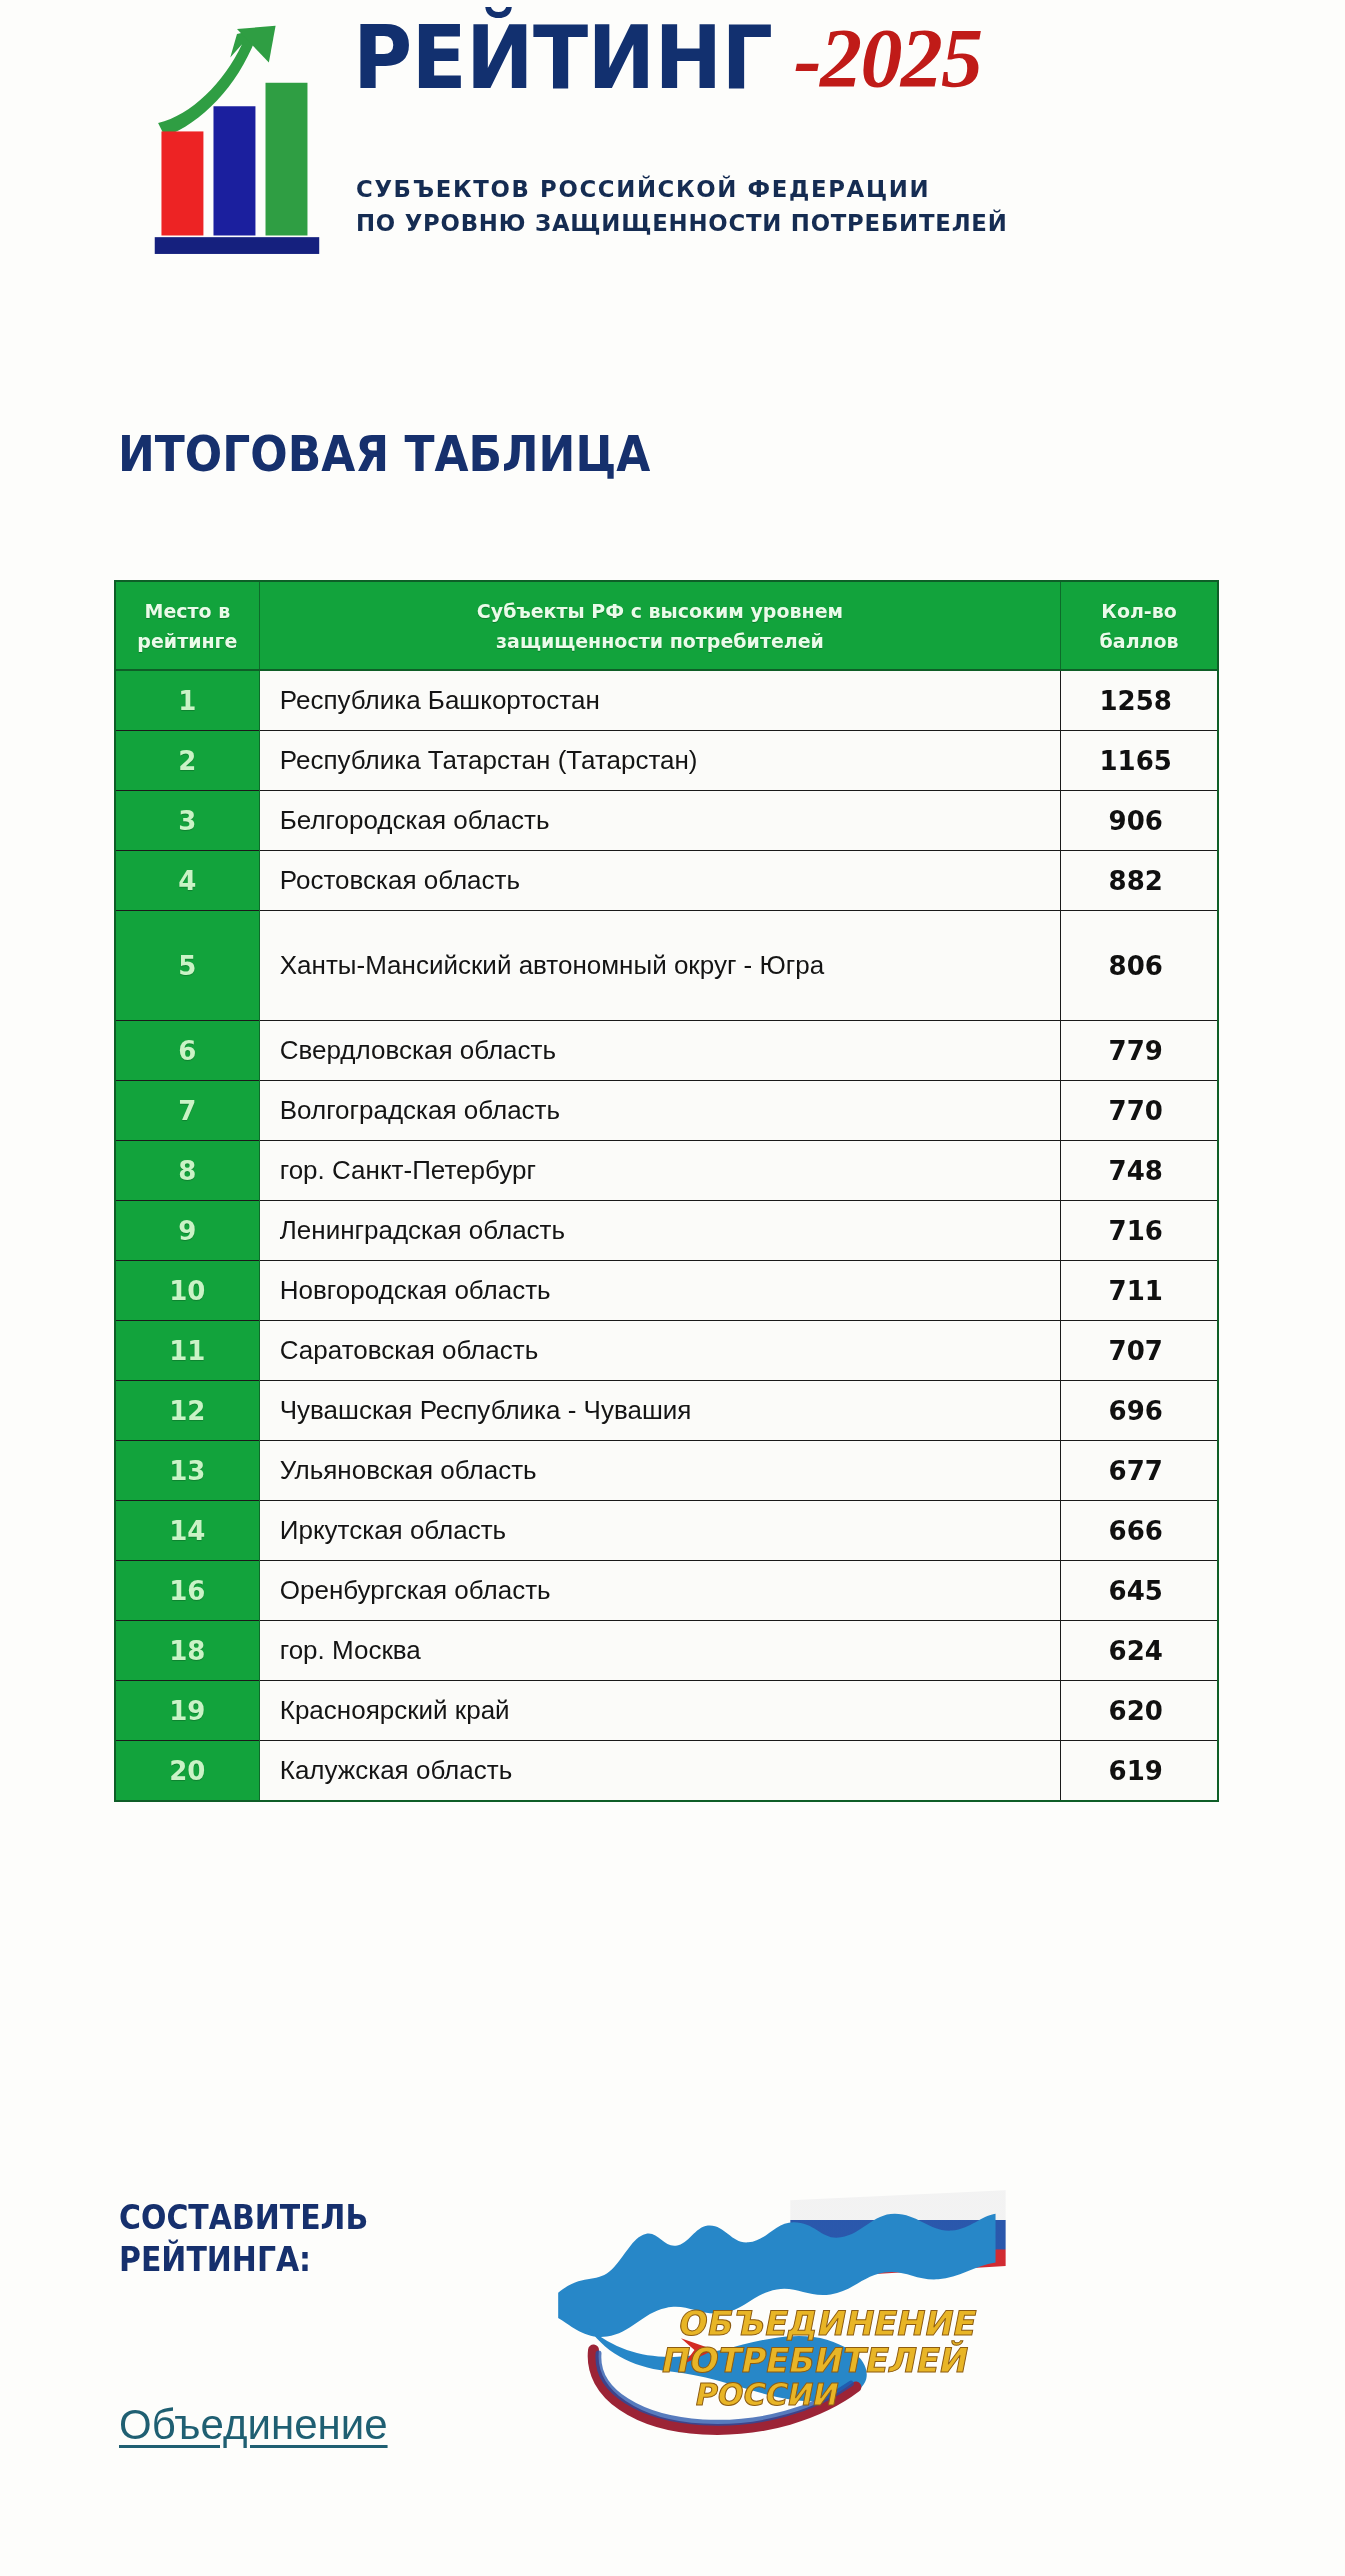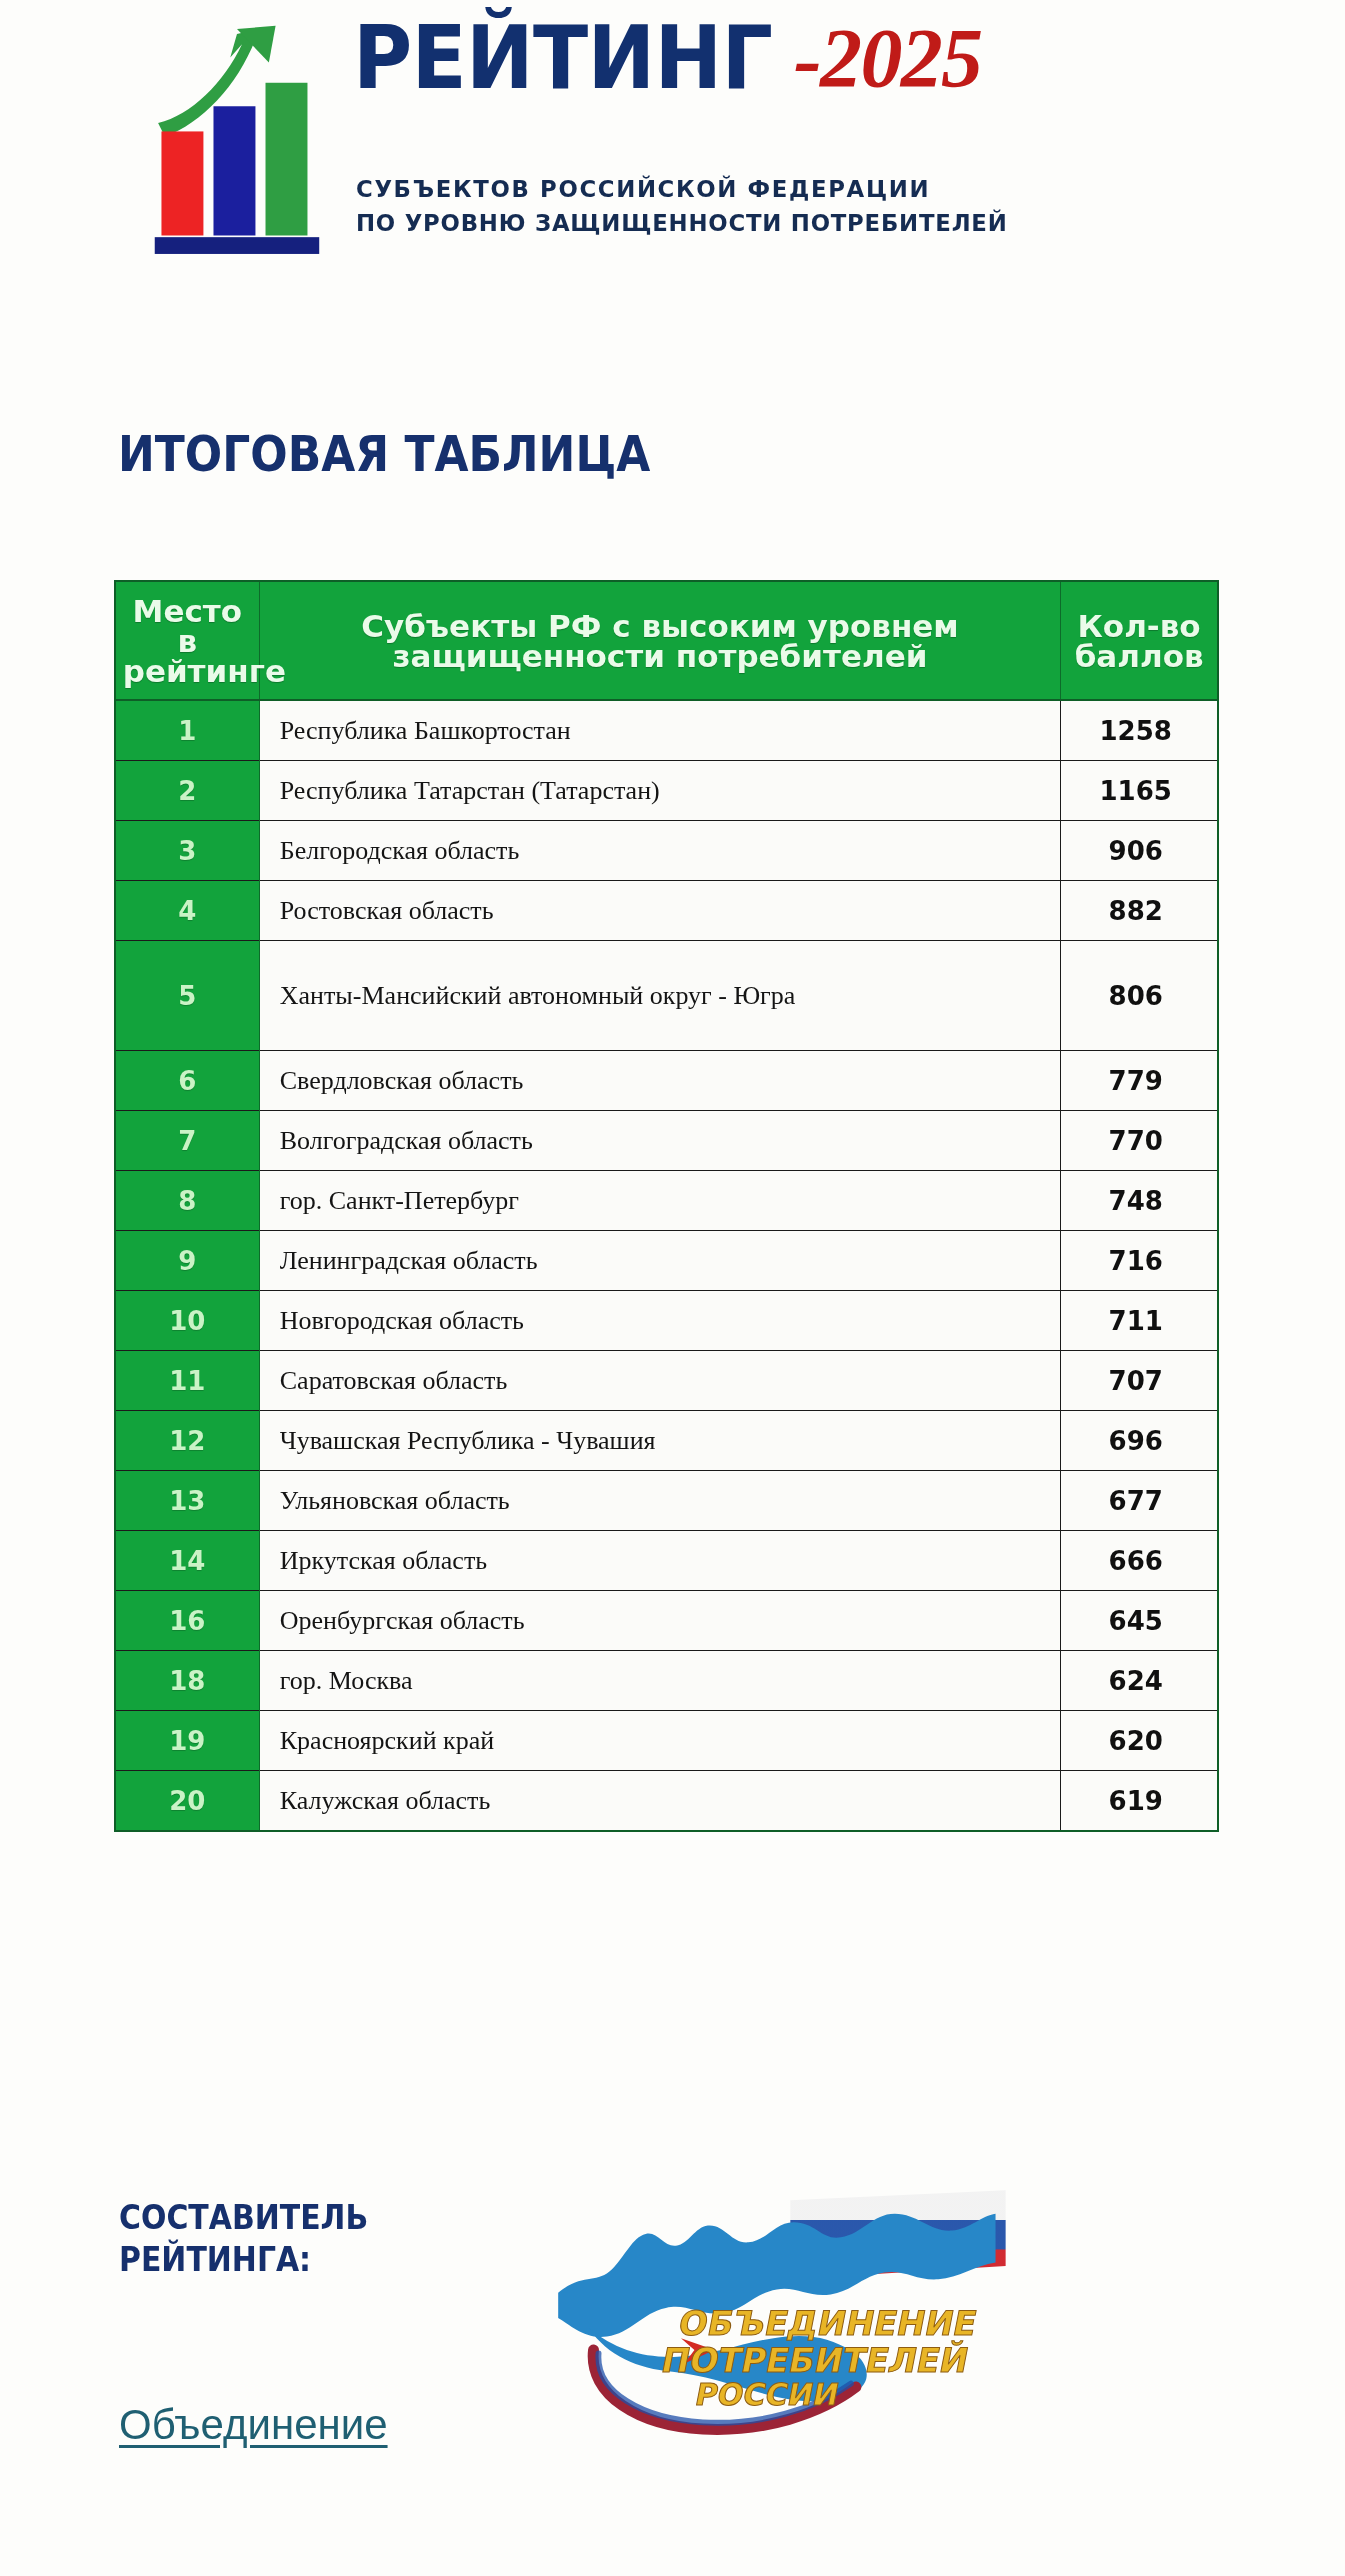--- a/index.html
+++ b/index.html
@@ -120,21 +120,21 @@
   }
   table.rank col.c-rank  { width: 143px; }
   table.rank col.c-name  { width: 800px; }
   table.rank col.c-score { width: 156px; }
 
   table.rank thead th {
     background: #12a33c;
     color: #eafbe9;
     font-family: "DejaVu Sans", sans-serif;
     font-weight: bold;
-    font-size: 31px;
+    font-size: 19px;
     line-height: 30px;
     padding: 13.5px 6.7px;
     border-right: 1.7px solid #0d6b2a;
     text-align: center;
     vertical-align: middle;
     text-shadow: 0 0.8px 0.8px rgba(0,0,0,0.25);
   }
   table.rank thead th:last-child { border-right: none; }
   table.rank thead tr { border-bottom: 2.5px solid #0e5e27; }
 
@@ -153,21 +153,21 @@
     font-size: 25px;
     text-align: center;
     border-right: 1.7px solid #0d6b2a;
     border-top-color: #0d6b2a;
     height: 57px;
     text-shadow: 0 0.8px 0.8px rgba(0,0,0,0.2);
   }
   td.name-cell {
     background: #fbfbf9;
     color: #141414;
-    font-family: Liberation Serif, serif;
+    font-family: Liberation Sans, sans-serif;
     font-size: 27px;
     padding: 5px 8.4px 5px 20px;
     border-right: 1.7px solid #1a1a1a;
     line-height: 37px;
   }
   td.score-cell {
     background: #fbfbf9;
     color: #101010;
     font-family: "DejaVu Sans", sans-serif;
     font-weight: bold;

